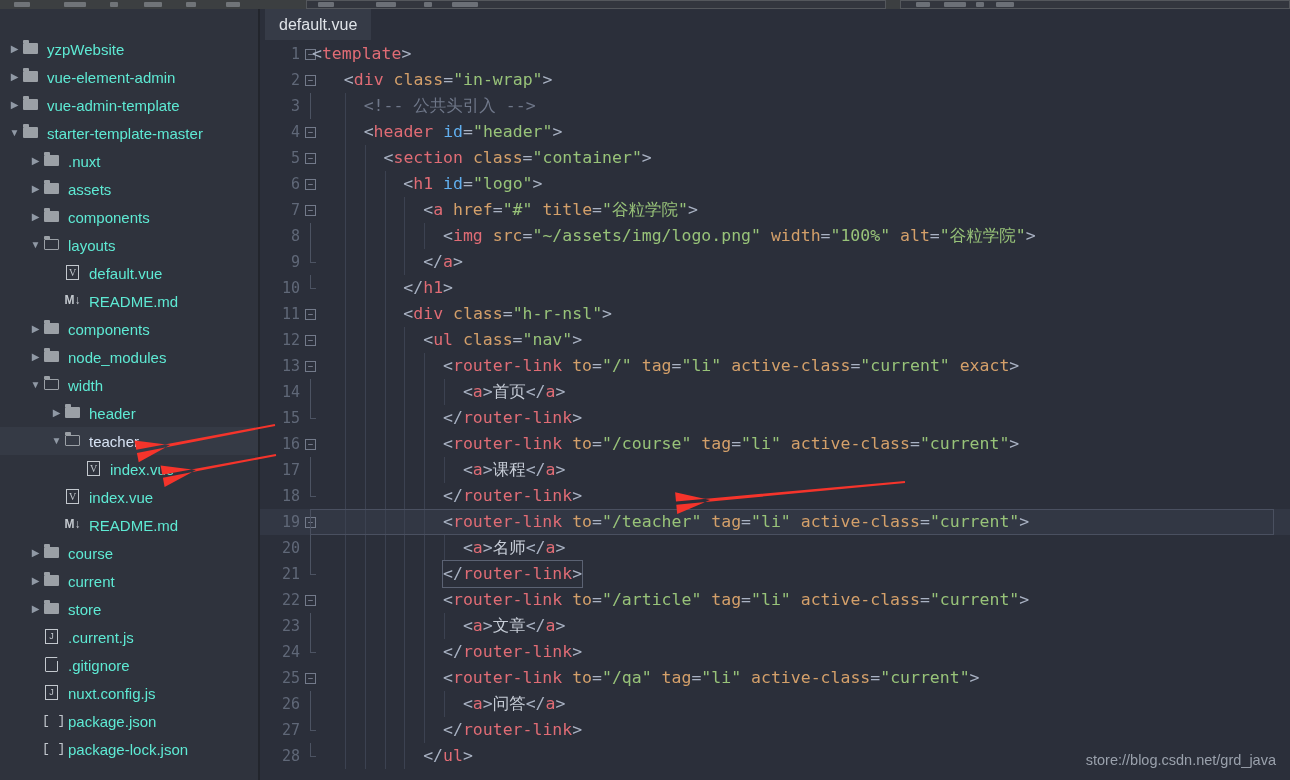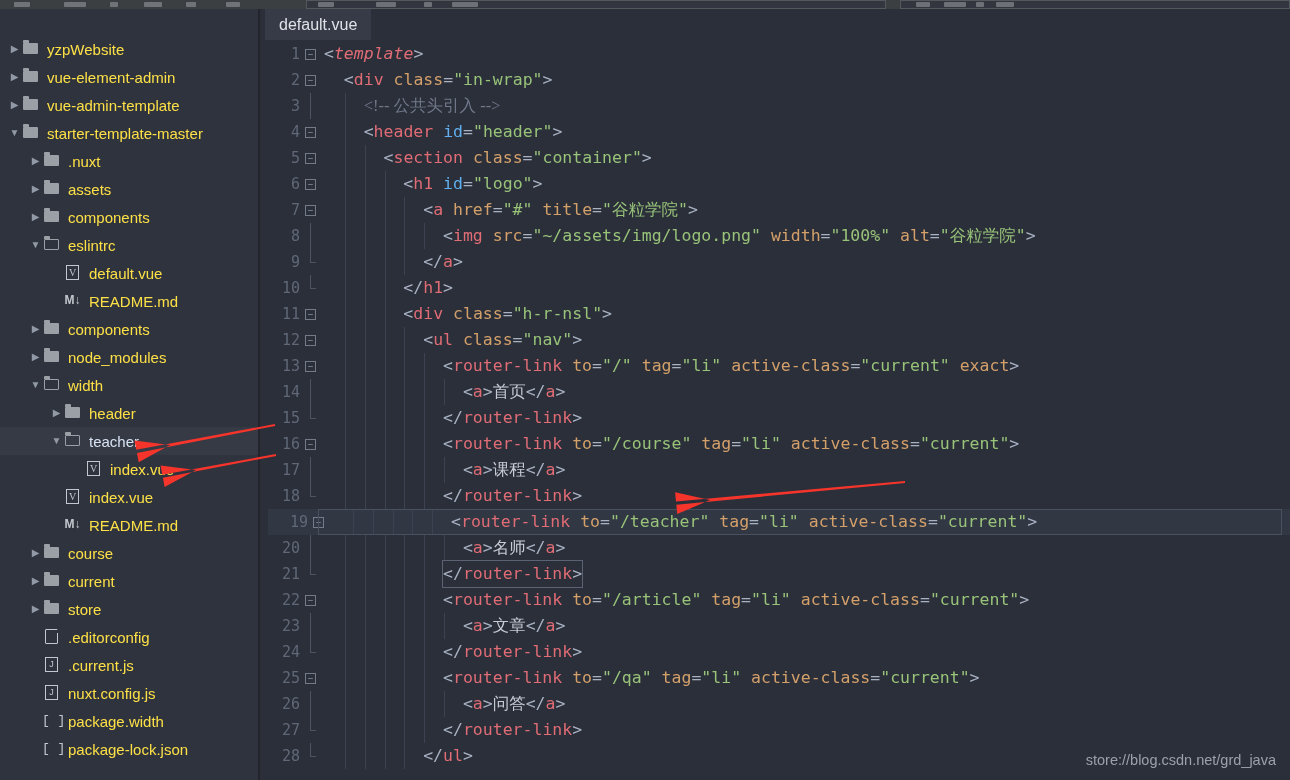--- a/index.html
+++ b/index.html
@@ -87,21 +87,21 @@
     font-size: 10px;
     line-height: 1;
   }
   .tree-arrow.none { visibility: hidden; }
   .tree-ico {
     flex: 0 0 20px;
     width: 20px; height: 16px;
     position: relative;
     margin-right: 6px;
   }
-  .tree-label { color: #fde047; }
+  .tree-label { color: #5eead4; }
   .tree-row.selected .tree-label { color: #d7e3f4; }
 
   
   .ico-folder-closed {
     position: absolute; left: 2px; top: 2px;
     width: 15px; height: 11px;
     background: #9ba0a6;
     border-radius: 1px;
   }
   .ico-folder-closed:before {
@@ -228,21 +228,20 @@
   .line {
     position: relative;
     height: 26px;
     white-space: pre;
     font-family: "DejaVu Sans Mono", "Liberation Mono", monospace;
     font-size: 16.5px;
     line-height: 26px;
   }
   .line.current {
     background: #323744;
-    margin-left: 8px;
   }
   .line.current .ln-code-box {
     position: absolute;
     top: 0; left: 50px;
     height: 26px;
     border: 1px solid #4a5060;
     box-sizing: border-box;
     pointer-events: none;
   }
   .ln-num {
@@ -398,21 +397,21 @@
           <span class="tree-ico">
             <span class="ico-folder-closed"></span>
           </span>
           <span class="tree-label">components</span>
         </div>
         <div class="tree-row" style="padding-left: 29px;">
           <span class="tree-arrow">▼</span>
           <span class="tree-ico">
             <span class="ico-folder-open"></span>
           </span>
-          <span class="tree-label">eslintrc</span>
+          <span class="tree-label">layouts</span>
         </div>
         <div class="tree-row" style="padding-left: 50px;">
           <span class="tree-arrow none"></span>
           <span class="tree-ico">
             <span class="ico-vue">V</span>
           </span>
           <span class="tree-label">default.vue</span>
         </div>
         <div class="tree-row" style="padding-left: 50px;">
           <span class="tree-arrow none"></span>
@@ -494,44 +493,44 @@
         <div class="tree-row" style="padding-left: 29px;">
           <span class="tree-arrow">▶</span>
           <span class="tree-ico">
             <span class="ico-folder-closed"></span>
           </span>
           <span class="tree-label">store</span>
         </div>
         <div class="tree-row" style="padding-left: 29px;">
           <span class="tree-arrow none"></span>
           <span class="tree-ico">
+            <span class="ico-js">J</span>
+          </span>
+          <span class="tree-label">.current.js</span>
+        </div>
+        <div class="tree-row" style="padding-left: 29px;">
+          <span class="tree-arrow none"></span>
+          <span class="tree-ico">
             <span class="ico-doc"></span>
           </span>
-          <span class="tree-label">.editorconfig</span>
+          <span class="tree-label">.gitignore</span>
         </div>
         <div class="tree-row" style="padding-left: 29px;">
           <span class="tree-arrow none"></span>
           <span class="tree-ico">
             <span class="ico-js">J</span>
           </span>
-          <span class="tree-label">.current.js</span>
-        </div>
-        <div class="tree-row" style="padding-left: 29px;">
-          <span class="tree-arrow none"></span>
-          <span class="tree-ico">
-            <span class="ico-js">J</span>
-          </span>
           <span class="tree-label">nuxt.config.js</span>
         </div>
         <div class="tree-row" style="padding-left: 29px;">
           <span class="tree-arrow none"></span>
           <span class="tree-ico">
             <span class="ico-json">[ ]</span>
           </span>
-          <span class="tree-label">package.width</span>
+          <span class="tree-label">package.json</span>
         </div>
         <div class="tree-row" style="padding-left: 29px;">
           <span class="tree-arrow none"></span>
           <span class="tree-ico">
             <span class="ico-json">[ ]</span>
           </span>
           <span class="tree-label">package-lock.json</span>
         </div>
       </div>
   </div>
@@ -541,23 +540,23 @@
 
     <div class="tab-bar">
       <div class="tab">
         <span>default.vue</span>
       </div>
     </div>
 
     <div class="code-area">
       <div class="gutter"></div>
       <div class="code-lines" id="code-lines">
-          <div class="line"><span class="ln-num">1</span><span class="ln-fold box">−</span><span class="ln-text" style="left: 64px; font-style: italic;"><span class="t-punct">&lt;</span><span class="t-tag">template</span><span class="t-punct">&gt;</span></span></div>
+          <div class="line"><span class="ln-num">1</span><span class="ln-fold box">−</span><span class="ln-text" style="left: 52px;"><span class="t-punct">&lt;</span><span class="t-tag">template</span><span class="t-punct">&gt;</span></span></div>
           <div class="line"><span class="ln-num">2</span><span class="ln-fold box">−</span><span class="ln-text" style="left: 83.84px;"><span class="t-punct">&lt;</span><span class="t-tag">div</span><span class="t-punct"> </span><span class="t-attr">class</span><span class="t-eq">=</span><span class="t-str">"in-wrap"</span><span class="t-punct">&gt;</span></span></div>
-          <div class="line"><span class="ln-num">3</span><span class="ln-fold bar"></span><span class="iguide" style="left: 84.84px;"></span><span class="ln-text" style="left: 103.68px; font-family: Liberation Serif, serif;"><span class="t-comment">&lt;!-- 公共头引入 --&gt;</span></span></div>
+          <div class="line"><span class="ln-num">3</span><span class="ln-fold bar"></span><span class="iguide" style="left: 84.84px;"></span><span class="ln-text" style="left: 103.68px;"><span class="t-comment">&lt;!-- 公共头引入 --&gt;</span></span></div>
           <div class="line"><span class="ln-num">4</span><span class="ln-fold box">−</span><span class="iguide" style="left: 84.84px;"></span><span class="ln-text" style="left: 103.68px;"><span class="t-punct">&lt;</span><span class="t-tag">header</span><span class="t-punct"> </span><span class="t-id">id</span><span class="t-eq">=</span><span class="t-str">"header"</span><span class="t-punct">&gt;</span></span></div>
           <div class="line"><span class="ln-num">5</span><span class="ln-fold box">−</span><span class="iguide" style="left: 84.84px;"></span><span class="iguide" style="left: 104.68px;"></span><span class="ln-text" style="left: 123.52px;"><span class="t-punct">&lt;</span><span class="t-tag">section</span><span class="t-punct"> </span><span class="t-attr">class</span><span class="t-eq">=</span><span class="t-str">"container"</span><span class="t-punct">&gt;</span></span></div>
           <div class="line"><span class="ln-num">6</span><span class="ln-fold box">−</span><span class="iguide" style="left: 84.84px;"></span><span class="iguide" style="left: 104.68px;"></span><span class="iguide" style="left: 124.52px;"></span><span class="ln-text" style="left: 143.36px;"><span class="t-punct">&lt;</span><span class="t-tag">h1</span><span class="t-punct"> </span><span class="t-id">id</span><span class="t-eq">=</span><span class="t-str">"logo"</span><span class="t-punct">&gt;</span></span></div>
           <div class="line"><span class="ln-num">7</span><span class="ln-fold box">−</span><span class="iguide" style="left: 84.84px;"></span><span class="iguide" style="left: 104.68px;"></span><span class="iguide" style="left: 124.52px;"></span><span class="iguide" style="left: 144.36px;"></span><span class="ln-text" style="left: 163.2px;"><span class="t-punct">&lt;</span><span class="t-tag">a</span><span class="t-punct"> </span><span class="t-attr">href</span><span class="t-eq">=</span><span class="t-str">"#"</span><span class="t-punct"> </span><span class="t-attr">title</span><span class="t-eq">=</span><span class="t-str">"谷粒学院"</span><span class="t-punct">&gt;</span></span></div>
           <div class="line"><span class="ln-num">8</span><span class="ln-fold bar"></span><span class="iguide" style="left: 84.84px;"></span><span class="iguide" style="left: 104.68px;"></span><span class="iguide" style="left: 124.52px;"></span><span class="iguide" style="left: 144.36px;"></span><span class="iguide" style="left: 164.2px;"></span><span class="ln-text" style="left: 183.04px;"><span class="t-punct">&lt;</span><span class="t-tag">img</span><span class="t-punct"> </span><span class="t-attr">src</span><span class="t-eq">=</span><span class="t-str">"~/assets/img/logo.png"</span><span class="t-punct"> </span><span class="t-attr">width</span><span class="t-eq">=</span><span class="t-str">"100%"</span><span class="t-punct"> </span><span class="t-attr">alt</span><span class="t-eq">=</span><span class="t-str">"谷粒学院"</span><span class="t-punct">&gt;</span></span></div>
           <div class="line"><span class="ln-num">9</span><span class="ln-fold barend"></span><span class="iguide" style="left: 84.84px;"></span><span class="iguide" style="left: 104.68px;"></span><span class="iguide" style="left: 124.52px;"></span><span class="iguide" style="left: 144.36px;"></span><span class="ln-text" style="left: 163.2px;"><span class="t-punct">&lt;/</span><span class="t-tag">a</span><span class="t-punct">&gt;</span></span></div>
           <div class="line"><span class="ln-num">10</span><span class="ln-fold barend"></span><span class="iguide" style="left: 84.84px;"></span><span class="iguide" style="left: 104.68px;"></span><span class="iguide" style="left: 124.52px;"></span><span class="ln-text" style="left: 143.36px;"><span class="t-punct">&lt;/</span><span class="t-tag">h1</span><span class="t-punct">&gt;</span></span></div>
           <div class="line"><span class="ln-num">11</span><span class="ln-fold box">−</span><span class="iguide" style="left: 84.84px;"></span><span class="iguide" style="left: 104.68px;"></span><span class="iguide" style="left: 124.52px;"></span><span class="ln-text" style="left: 143.36px;"><span class="t-punct">&lt;</span><span class="t-tag">div</span><span class="t-punct"> </span><span class="t-attr">class</span><span class="t-eq">=</span><span class="t-str">"h-r-nsl"</span><span class="t-punct">&gt;</span></span></div>
           <div class="line"><span class="ln-num">12</span><span class="ln-fold box">−</span><span class="iguide" style="left: 84.84px;"></span><span class="iguide" style="left: 104.68px;"></span><span class="iguide" style="left: 124.52px;"></span><span class="iguide" style="left: 144.36px;"></span><span class="ln-text" style="left: 163.2px;"><span class="t-punct">&lt;</span><span class="t-tag">ul</span><span class="t-punct"> </span><span class="t-attr">class</span><span class="t-eq">=</span><span class="t-str">"nav"</span><span class="t-punct">&gt;</span></span></div>
           <div class="line"><span class="ln-num">13</span><span class="ln-fold box">−</span><span class="iguide" style="left: 84.84px;"></span><span class="iguide" style="left: 104.68px;"></span><span class="iguide" style="left: 124.52px;"></span><span class="iguide" style="left: 144.36px;"></span><span class="iguide" style="left: 164.2px;"></span><span class="ln-text" style="left: 183.04px;"><span class="t-punct">&lt;</span><span class="t-tag">router-link</span><span class="t-punct"> </span><span class="t-attr">to</span><span class="t-eq">=</span><span class="t-str">"/"</span><span class="t-punct"> </span><span class="t-attr">tag</span><span class="t-eq">=</span><span class="t-str">"li"</span><span class="t-punct"> </span><span class="t-attr">active-class</span><span class="t-eq">=</span><span class="t-str">"current"</span><span class="t-punct"> </span><span class="t-attr">exact</span><span class="t-punct">&gt;</span></span></div>

